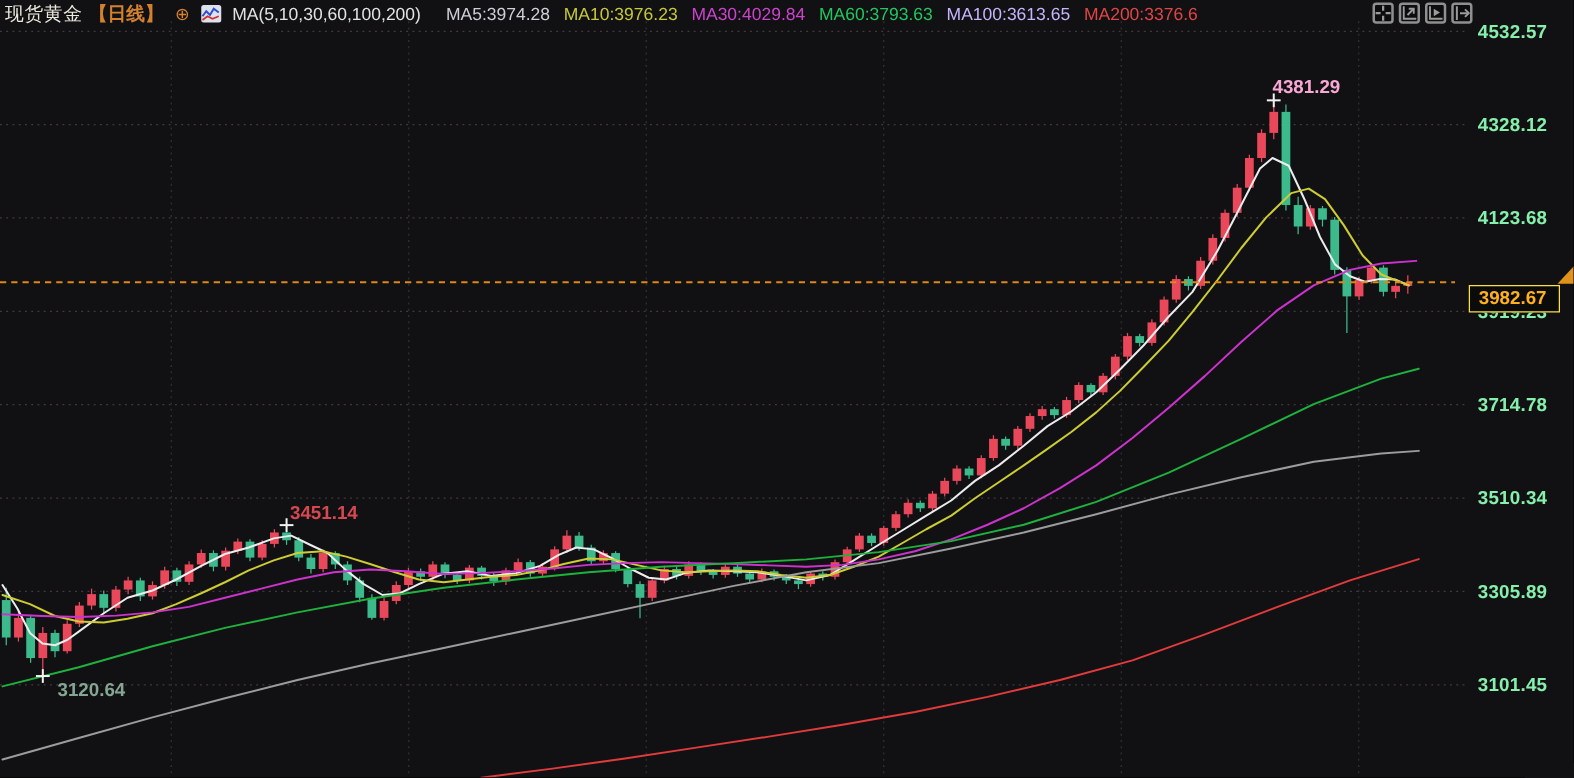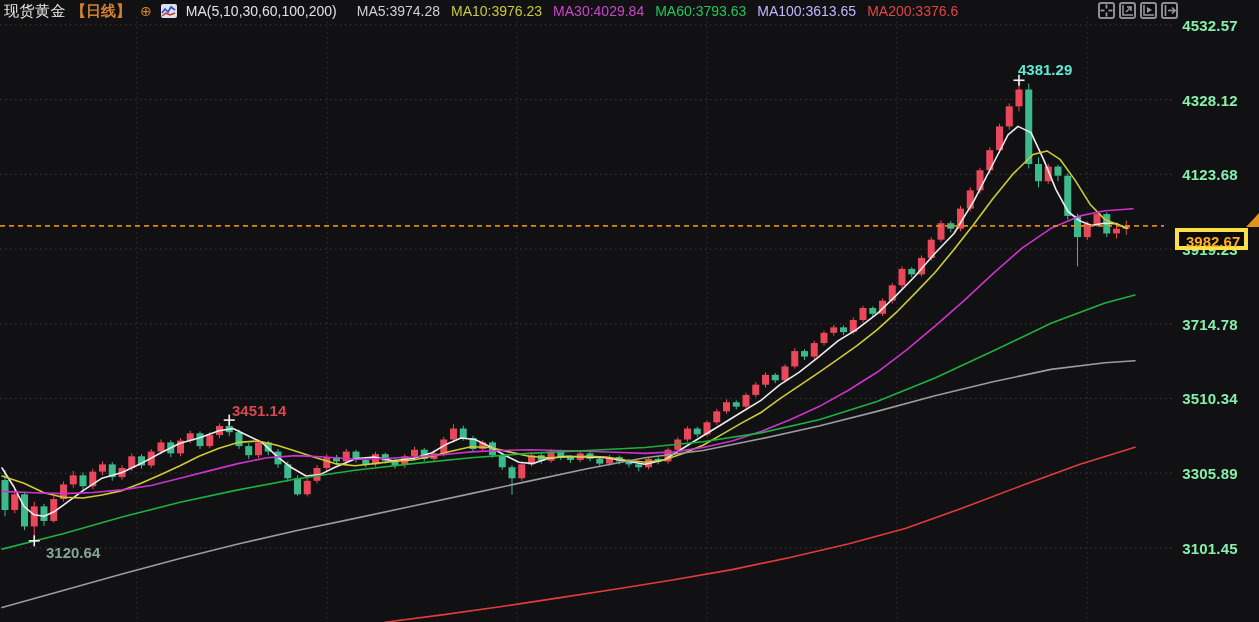--- a/index.html
+++ b/index.html
@@ -29,21 +29,21 @@
   }
   .tool svg{display:block;}
   
   .tick-label{
     position:absolute;left:1172px;width:76px;text-align:center;
     color:#86efac;font-size:15px;font-weight:bold;z-index:5;letter-spacing:.2px;
   }
   
   #price-badge{
     position:absolute;left:1175px;top:228px;width:73px;height:22px;z-index:10;
-    background:#0b0b0b;border:4px solid #fde047;color:#ffb020;
+    background:#0b0b0b;border:1px solid #fde047;color:#ffb020;
     font-size:15px;font-weight:bold;line-height:20px;padding-left:7px;
   }
   
   .anno{position:absolute;font-size:15px;font-weight:bold;z-index:8;white-space:nowrap;}
   
   #watermark{
     position:absolute;left:1127px;top:564px;z-index:9;
     color:#d3d7dd;font-size:33px;letter-spacing:2px;font-weight:400;
   }
   #plot{position:absolute;left:0;top:0;z-index:1;}
@@ -375,18 +375,18 @@
       <div class="tick-label" style="top: 241px;">3919.23</div>
       <div class="tick-label" style="top: 316px;">3714.78</div>
       <div class="tick-label" style="top: 390px;">3510.34</div>
       <div class="tick-label" style="top: 465px;">3305.89</div>
       <div class="tick-label" style="top: 540px;">3101.45</div>
     </div>
 
   <div id="price-badge">3982.67</div>
 
   <div id="annos">
-      <div class="anno" style="left: 1018px; top: 61.2682px; color: #5eead4;">4381.29</div>
+      <div class="anno" style="left: 1018px; top: 61.2682px; color: #f9a8d4;">4381.29</div>
       <div class="anno" style="left: 232px; top: 402.086px; color: rgb(214, 72, 79);">3451.14</div>
       <div class="anno" style="left: 46px; top: 543.83px; color: rgb(133, 166, 147);">3120.64</div>
     </div>
 
 </div>
 
 </body></html>

